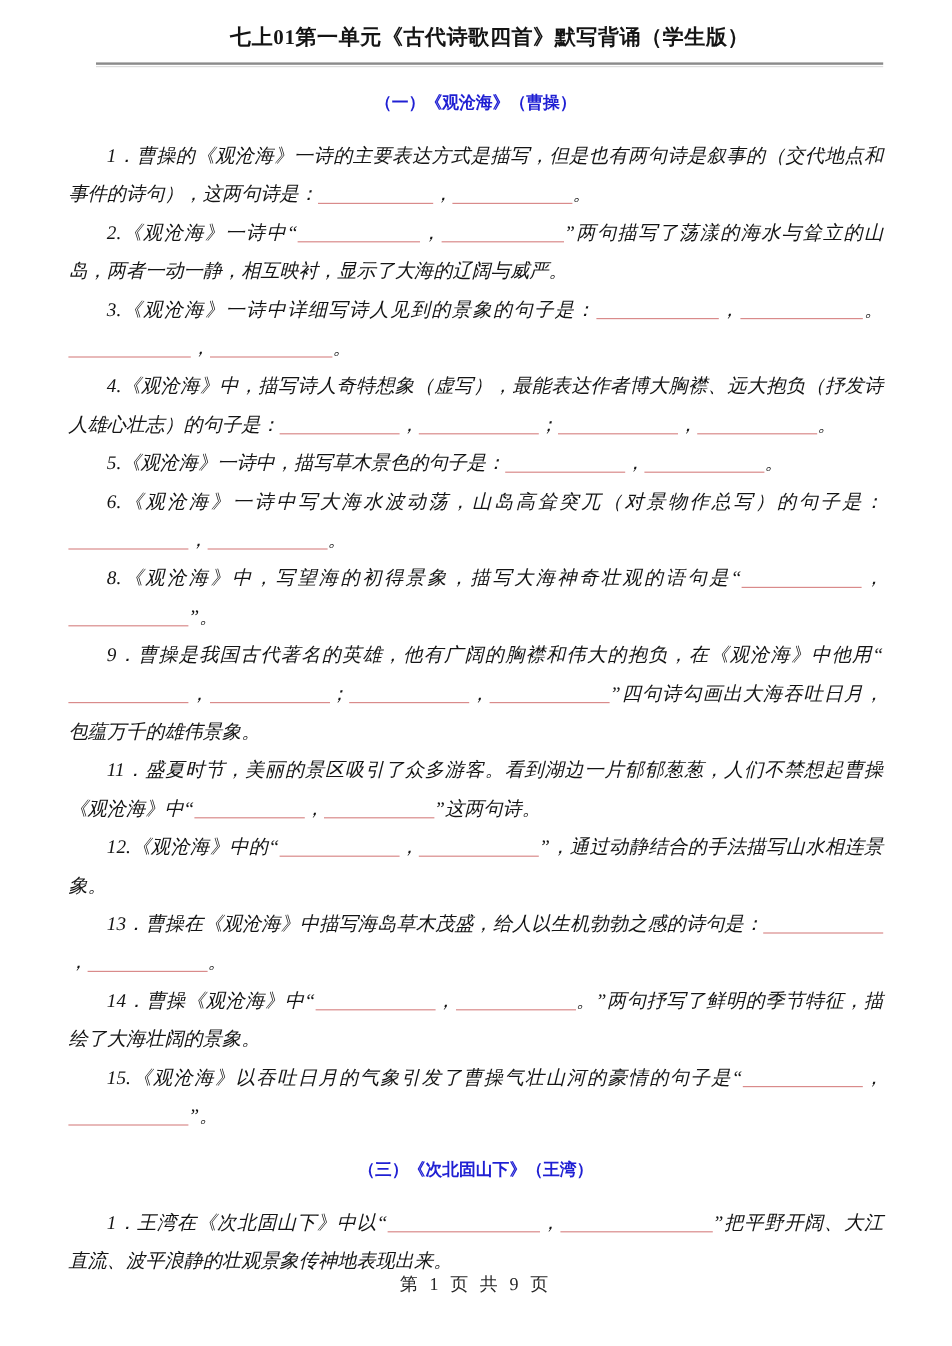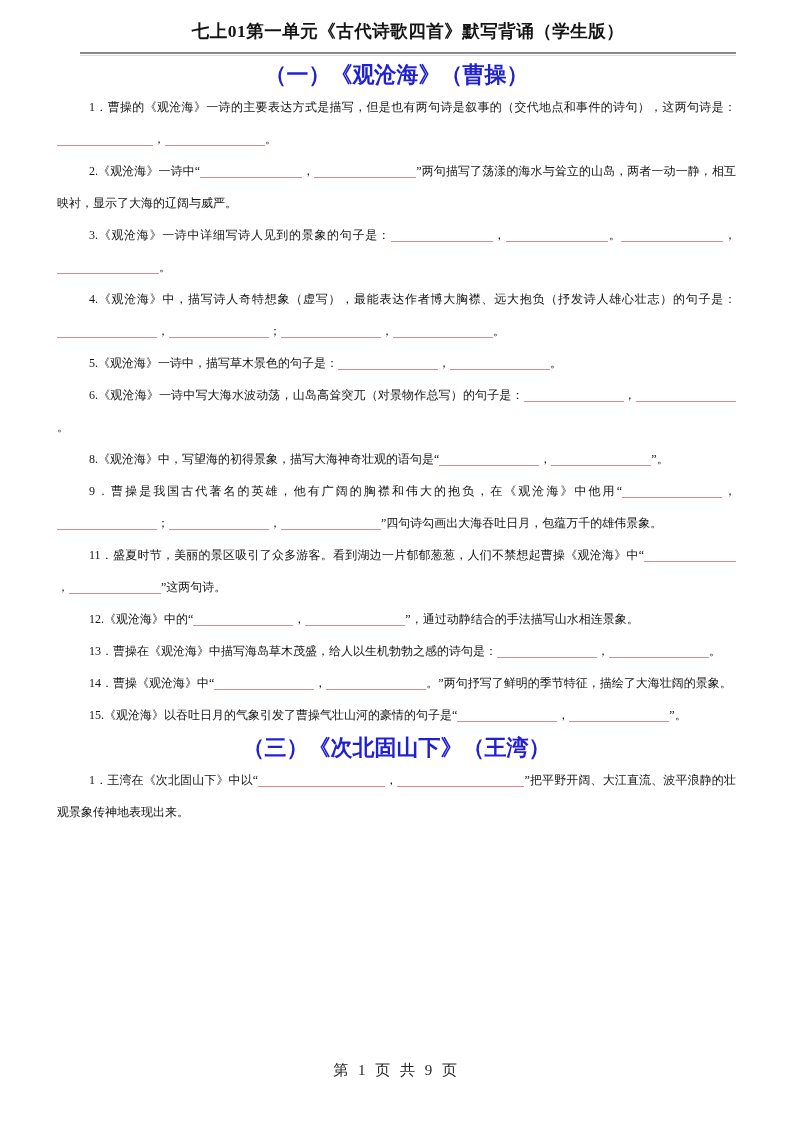--- a/index.html
+++ b/index.html
@@ -22,33 +22,34 @@
     letter-spacing:0.5px;
   }
   .rule{
     margin-top:8px;
     height:1px;
     border-top:2px solid var(--rule-color,#8a8a8a);
     border-bottom:1px solid #dcdcdc;
   }
   main{padding:2px 57px 0 57px;}
   h2.sec-heading{
-    margin:0;
-    font-size:22px;
+    margin:12px;
+    font-size:14px;
     line-height:33px;
     font-weight:bold;
     text-align:center;
     color:var(--heading-color,#1f1fd3);
   }
   p.question{
     margin:0;
-    font-size:12px;
+    font-size:16px;
     line-height:32px;
     text-align:justify;
     text-indent:32px;
+    font-style:italic;
   }
   .blank{
     display:inline-block;
     height:13px;
     border-bottom:1px solid var(--blank-color,#d98b8b);
     vertical-align:-3px;
   }
   footer.page-footer{
     position:absolute;
     left:0;right:0;

